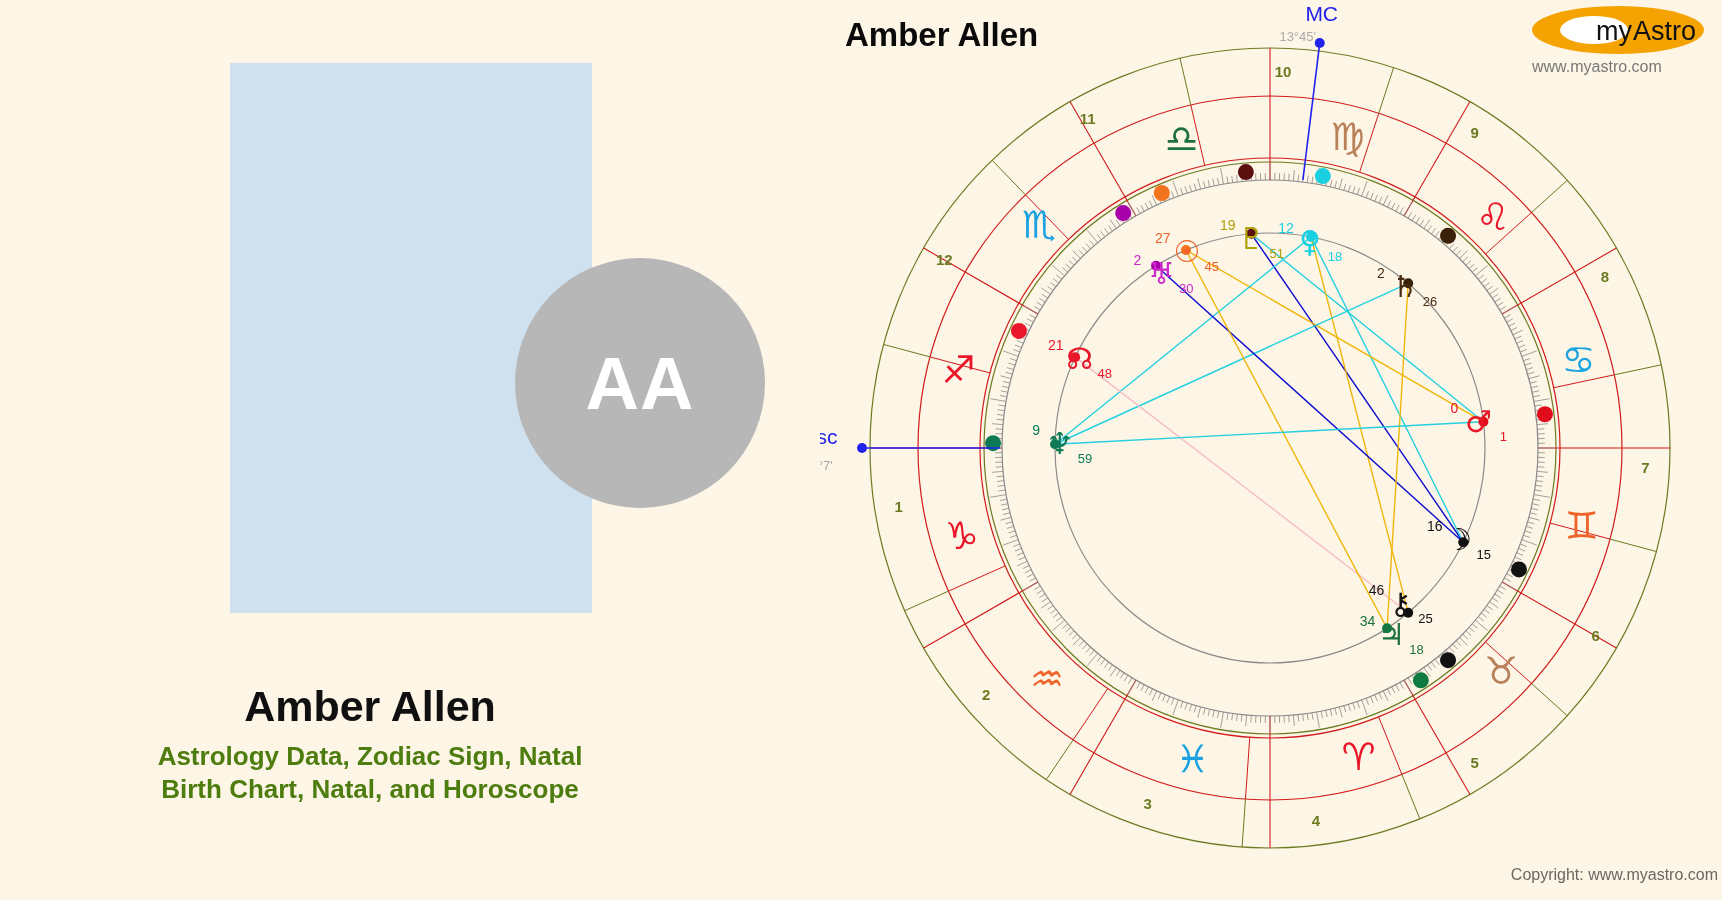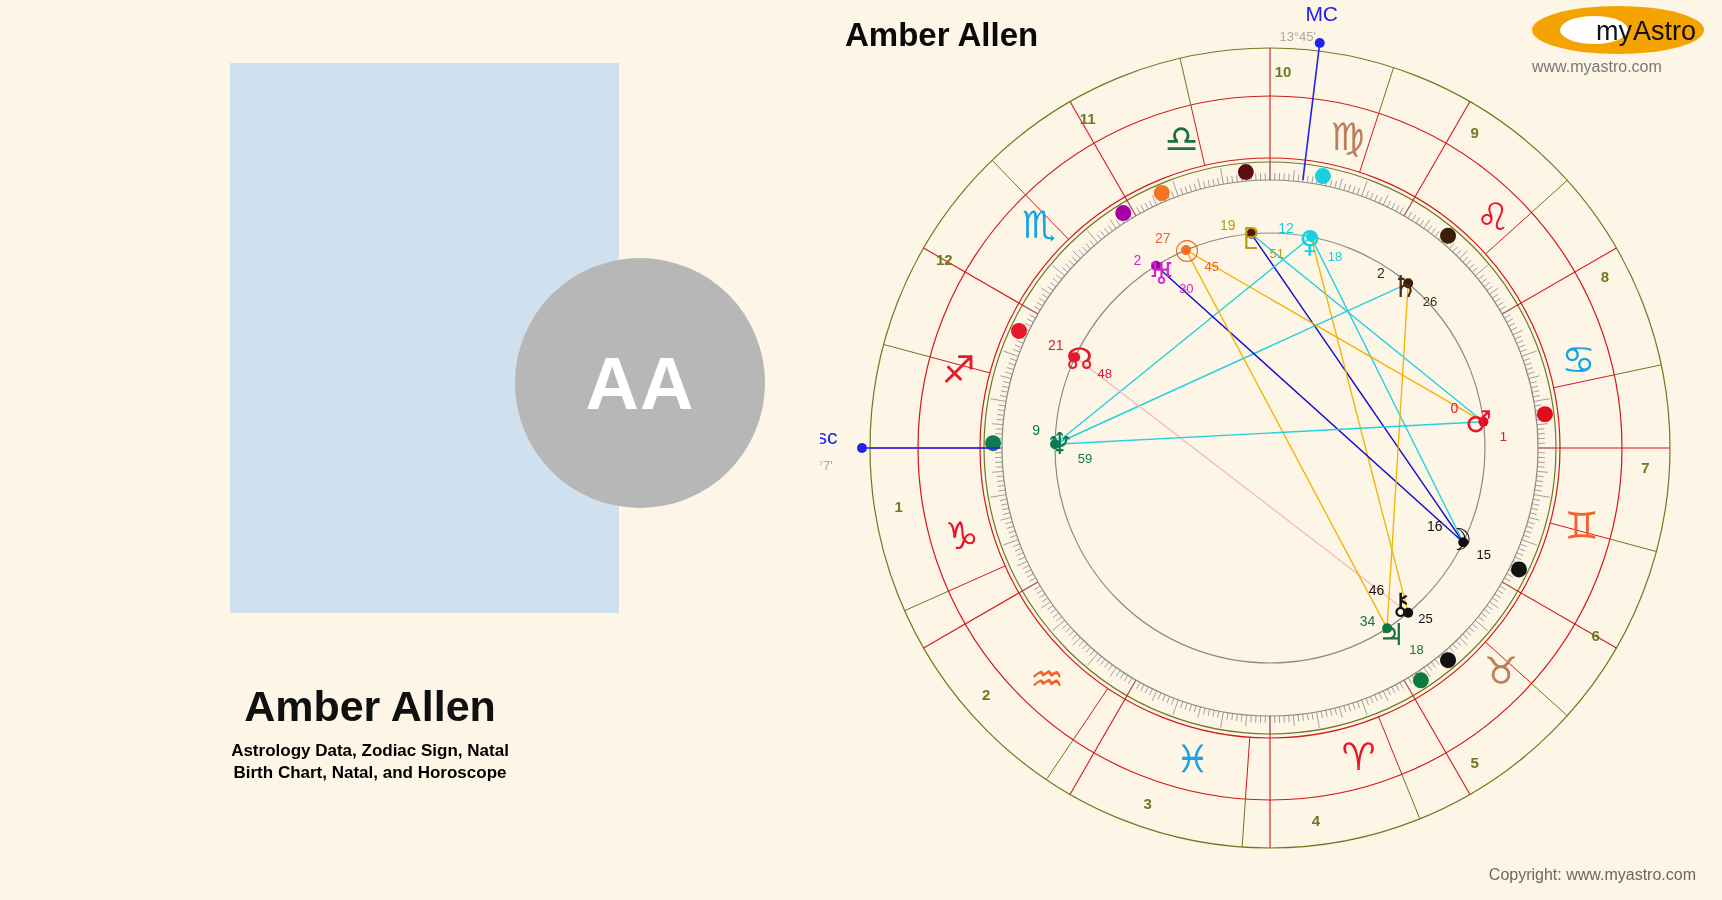--- a/index.html
+++ b/index.html
@@ -10,54 +10,53 @@
     overflow:hidden;
     position:relative;
   }
   
   #left-panel{
     position:absolute;left:0;top:0;width:740px;height:900px;
   }
   #avatar-card{
     position:absolute;left:230px;top:63px;width:362px;height:550px;
     background:#cfe0ef;
-    padding-left:27px;
   }
   #avatar-circle{
     position:absolute;left:285px;top:195px;width:250px;height:250px;
     border-radius:50%;background:#b7b7b7;
     display:flex;align-items:center;justify-content:center;
   }
   #avatar-initials{
     color:#ffffff;font-size:74px;font-weight:bold;letter-spacing:1px;
     font-family:"Liberation Sans", sans-serif;
   }
   #profile-name{
     position:absolute;left:0;top:682px;width:740px;text-align:center;
     font-size:43px;font-weight:bold;color:#101010;
   }
   #profile-subtitle{
     position:absolute;left:0;top:740px;width:740px;text-align:center;
-    font-size:17px;font-weight:bold;color:#000000;line-height:1.28;
+    font-size:26px;font-weight:bold;color:#4d7c0f;line-height:1.28;
   }
 
   
   #chart-title{
     position:absolute;left:845px;top:16px;
     font-size:33px;font-weight:bold;color:#0a0a0a;
   }
   #brand-logo{
     position:absolute;left:1532px;top:6px;width:172px;height:48px;
   }
   #brand-url{
     position:absolute;left:1532px;top:58px;width:172px;text-align:left;
     font-size:16px;color:#787878;
   }
   #copyright{
-    position:absolute;right:26px;bottom:16px;
+    position:absolute;right:4px;bottom:16px;
     font-size:16px;color:#6d6763;
   }
 
   
   #wheel-wrap{
     position:absolute;left:820px;top:0px;width:900px;height:900px;
   }
   svg{display:block;}
   text{font-family:"Liberation Sans", sans-serif;}
   .asc-label{fill:#2222ee;font-size:21px;}

